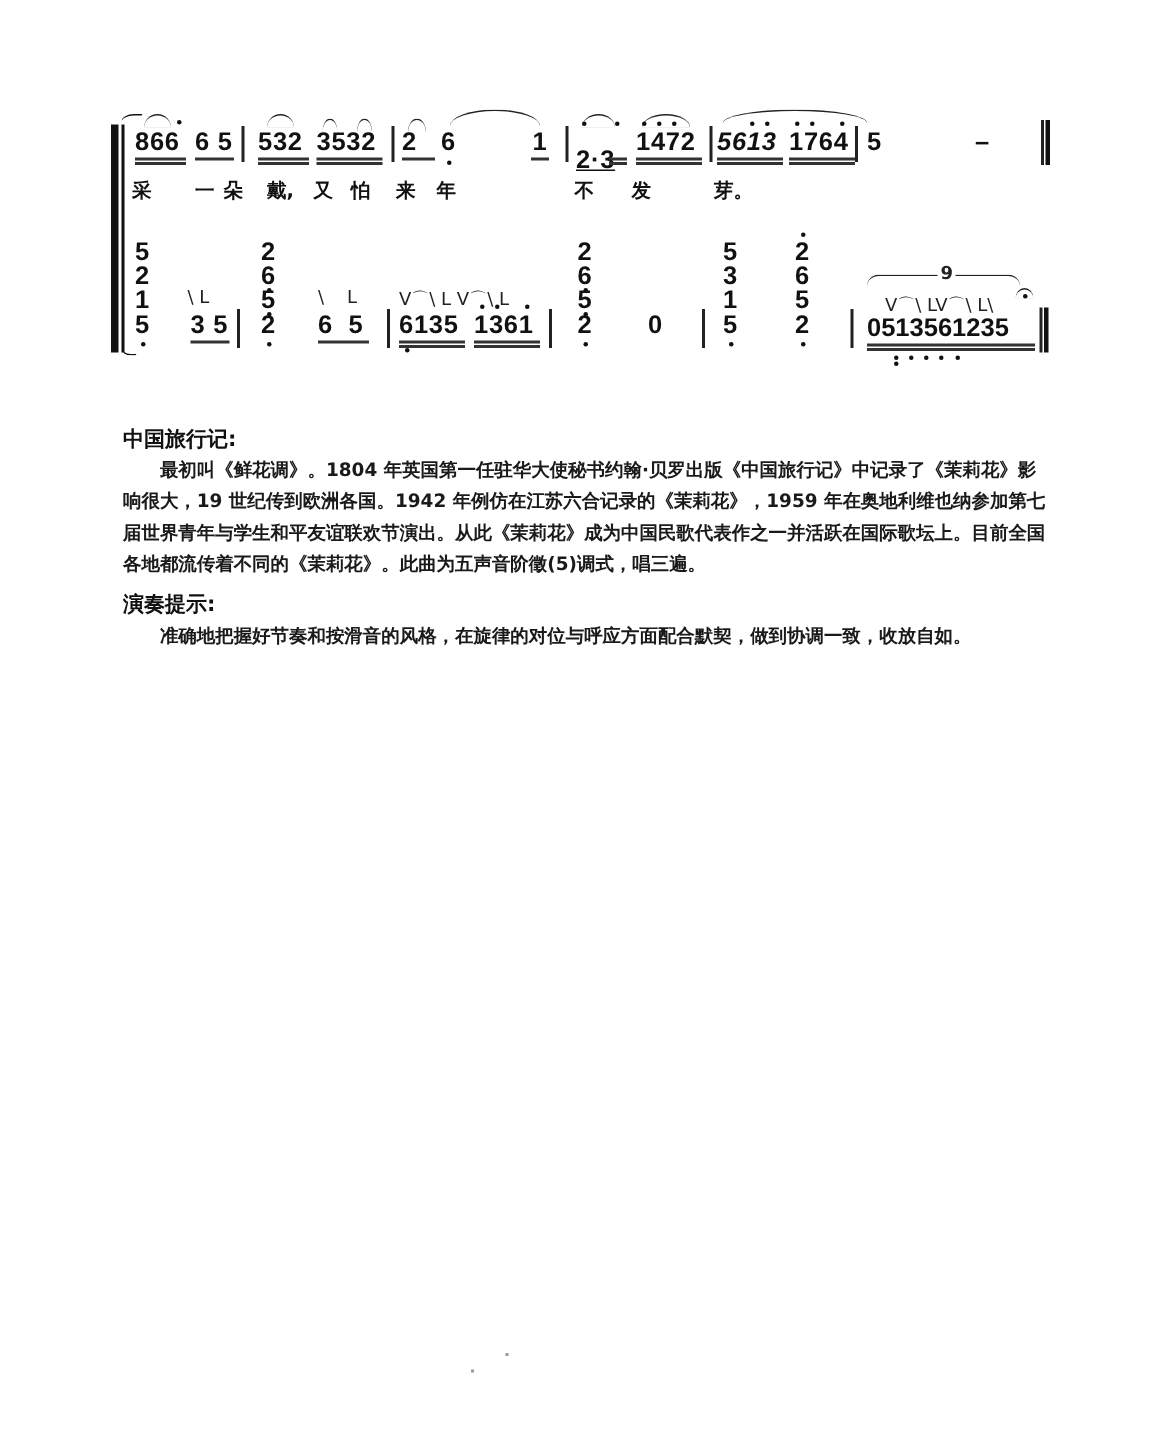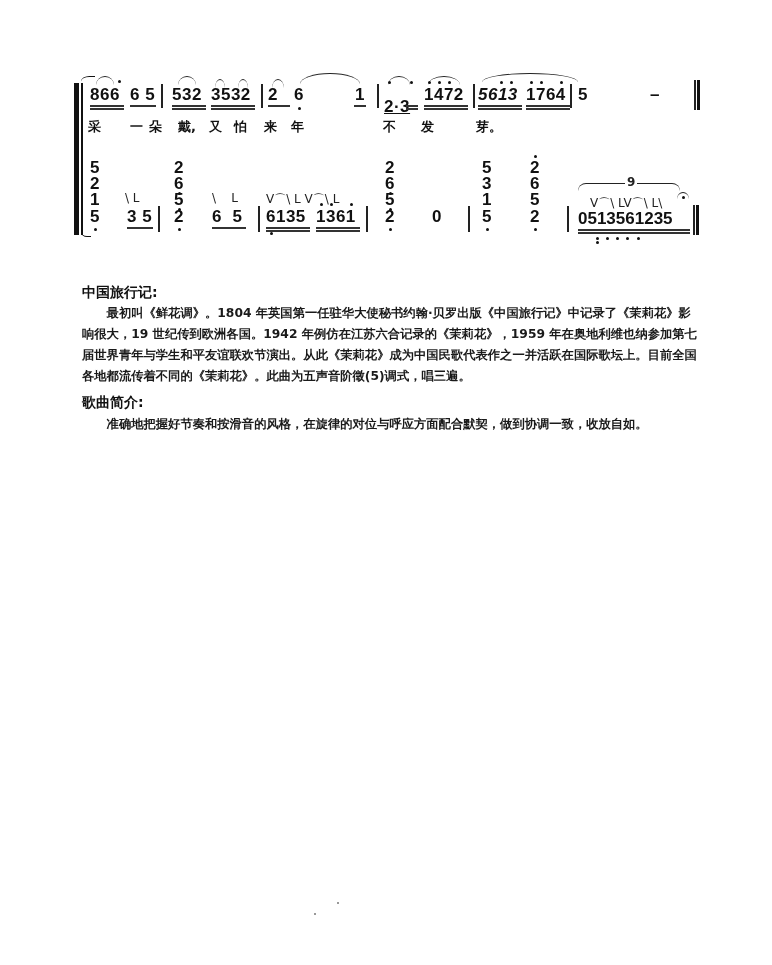--- a/index.html
+++ b/index.html
@@ -194,18 +194,18 @@
     <div class="barline" style="left:696px;top:205px;height:30px;width:3px;background:#111;"></div>
   </div>
 </div>
 
 <div>
   <div class="heading" style="top:284px;">中国旅行记:</div>
   <div class="prose indent" style="top:303px;">最初叫《鲜花调》。1804 年英国第一任驻华大使秘书约翰·贝罗出版《中国旅行记》中记录了《茉莉花》影响很大，19 世纪传到欧洲各国。1942 年例仿在江苏六合记录的《茉莉花》，1959 年在奥地利维也纳参加第七届世界青年与学生和平友谊联欢节演出。从此《茉莉花》成为中国民歌代表作之一并活跃在国际歌坛上。目前全国各地都流传着不同的《茉莉花》。此曲为五声音阶徵(5)调式，唱三遍。</div>
 </div>
 
 <div>
-  <div class="heading" style="top:394px;">歌曲简介:</div>
+  <div class="heading" style="top:394px;">演奏提示:</div>
   <div class="prose indent" style="top:414px;">准确地把握好节奏和按滑音的风格，在旋律的对位与呼应方面配合默契，做到协调一致，收放自如。</div>
 </div>
 
 <div class="abs" style="left:337px;top:902px;width:2px;height:2px;background:#999;"></div>
 <div class="abs" style="left:314px;top:913px;width:2px;height:2px;background:#999;"></div>
 
 </body></html>

